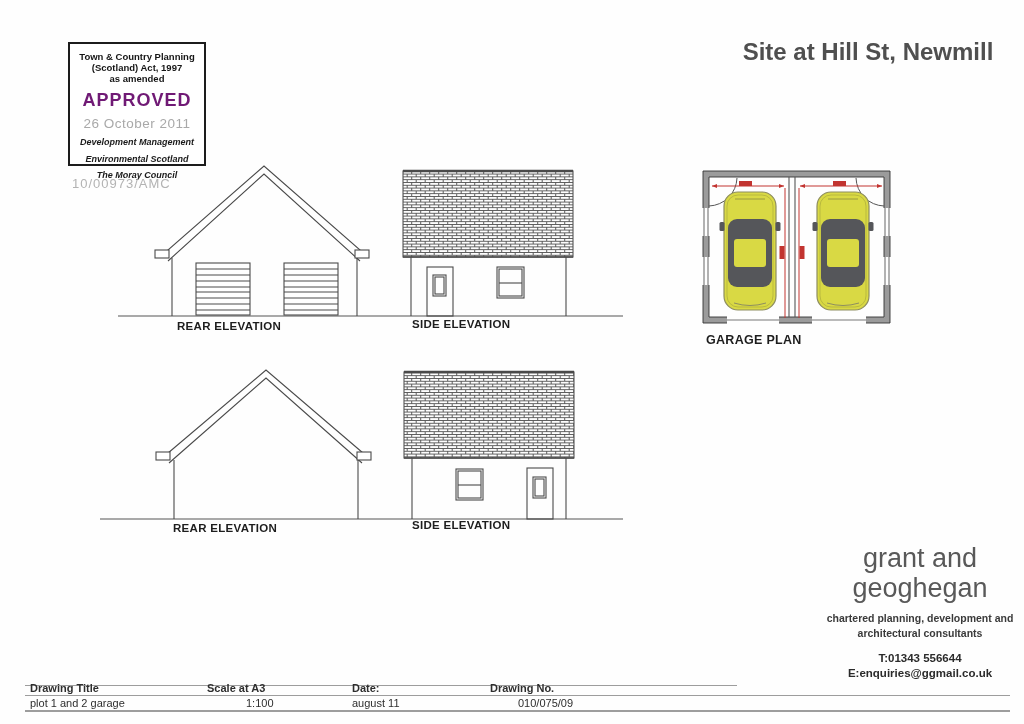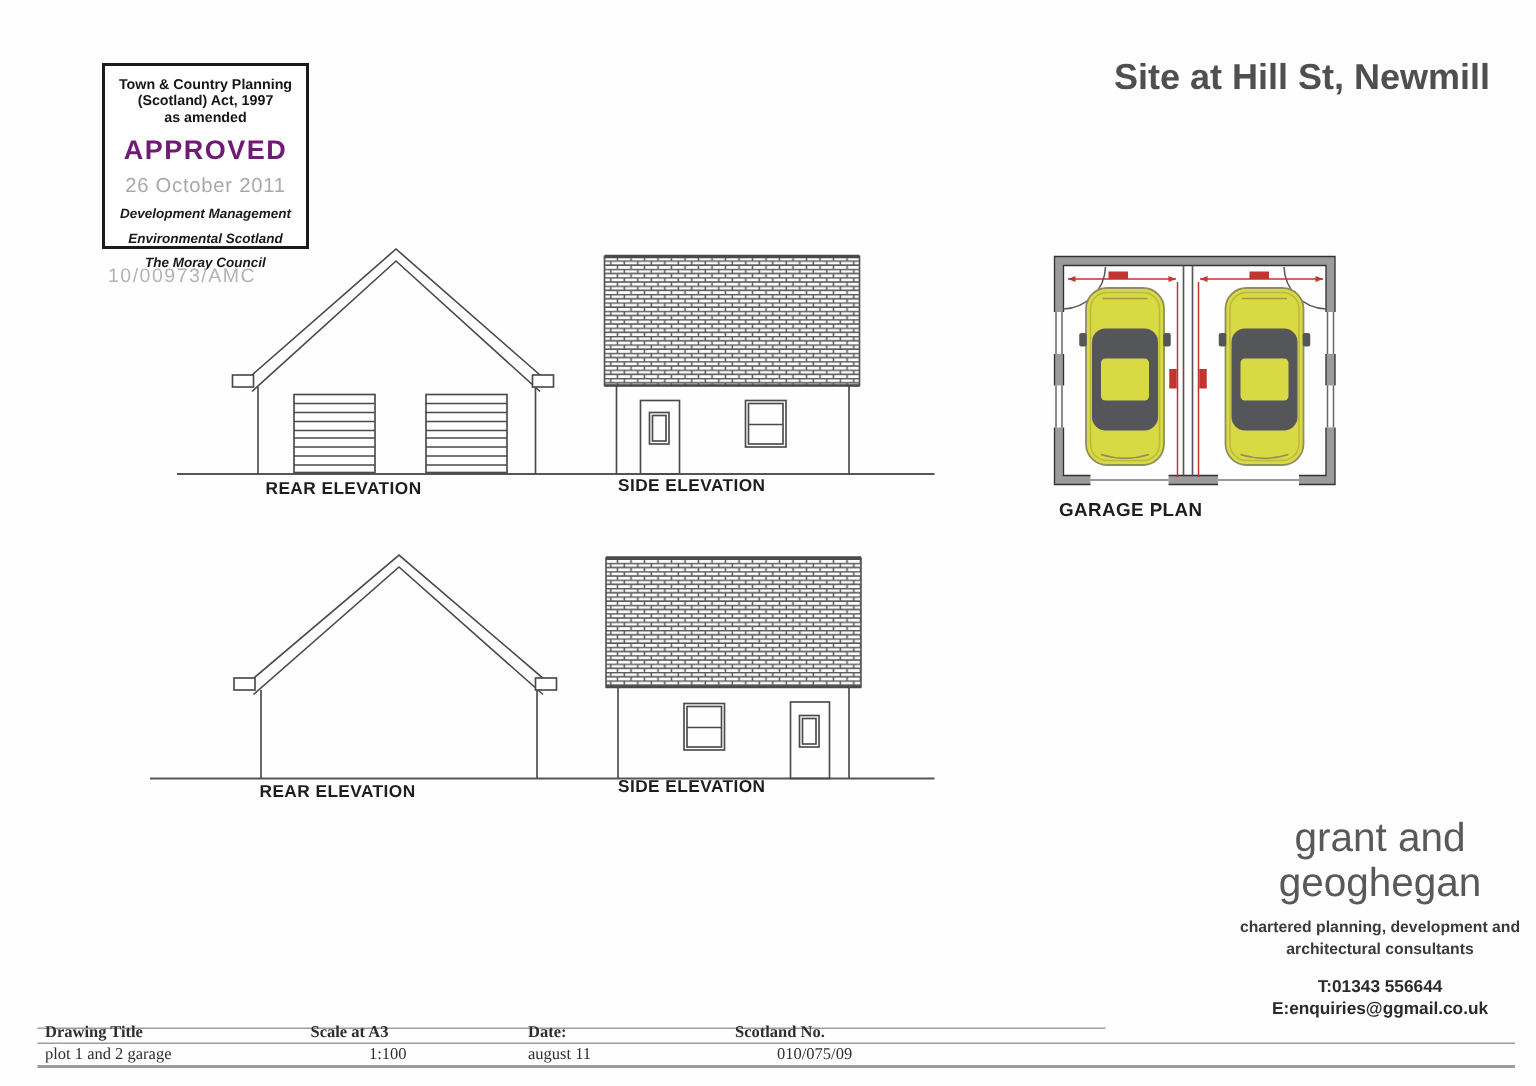--- a/index.html
+++ b/index.html
@@ -22,21 +22,21 @@
   .dlabel{position:absolute;font-size:11.5px;font-weight:bold;color:#1d1d1d;letter-spacing:.3px;white-space:nowrap;}
 
   
   .firm{position:absolute;left:795px;top:543px;width:250px;text-align:center;}
   .firm .fname{font-size:27px;line-height:30px;color:#595959;}
   .firm .ftag{font-size:10.5px;font-weight:600;color:#3a3a3a;line-height:15px;margin-top:8px;}
   .firm .fcontact{font-size:11.5px;font-weight:600;color:#2b2b2b;line-height:15px;margin-top:10px;}
 
   
   .tb-line{position:absolute;height:0;border-top:1px solid #9d9d9d;}
-  .tb-text{position:absolute;font-size:11px;color:#2e2e2e;white-space:nowrap;font-family:Liberation Serif, serif;}
+  .tb-text{position:absolute;font-size:11px;color:#2e2e2e;white-space:nowrap;}
   .tb-text.hdr{font-weight:600;}
 </style>
 </head>
 <body>
 
 <div class="page">
 
   <svg class="drawings" width="1024" height="724" viewBox="0 0 1024 724">
     <defs>
       <pattern id="tiles" width="9" height="5.6" patternUnits="userSpaceOnUse">
@@ -188,20 +188,20 @@
     </div>
   </div>
 
   <div class="tb-line" style="left:25px;top:685px;width:712px;"></div>
   <div class="tb-line" style="left:25px;top:695px;width:985px;"></div>
   <div class="tb-line" style="left:25px;top:710px;width:985px;border-top-width:2px;"></div>
 
   <div class="tb-text hdr" style="left:30px;top:682px;">Drawing Title</div>
   <div class="tb-text hdr" style="left:207px;top:682px;">Scale at A3</div>
   <div class="tb-text hdr" style="left:352px;top:682px;">Date:</div>
-  <div class="tb-text hdr" style="left:490px;top:682px;">Scotland No.</div>
+  <div class="tb-text hdr" style="left:490px;top:682px;">Drawing No.</div>
 
   <div class="tb-text" style="left:30px;top:697px;">plot 1 and 2 garage</div>
   <div class="tb-text" style="left:207px;top:697px;margin-left:39px;">1:100</div>
   <div class="tb-text" style="left:352px;top:697px;">august 11</div>
   <div class="tb-text" style="left:490px;top:697px;padding-left:28px;">010/075/09</div>
 
 </div>
 
 </body></html>

